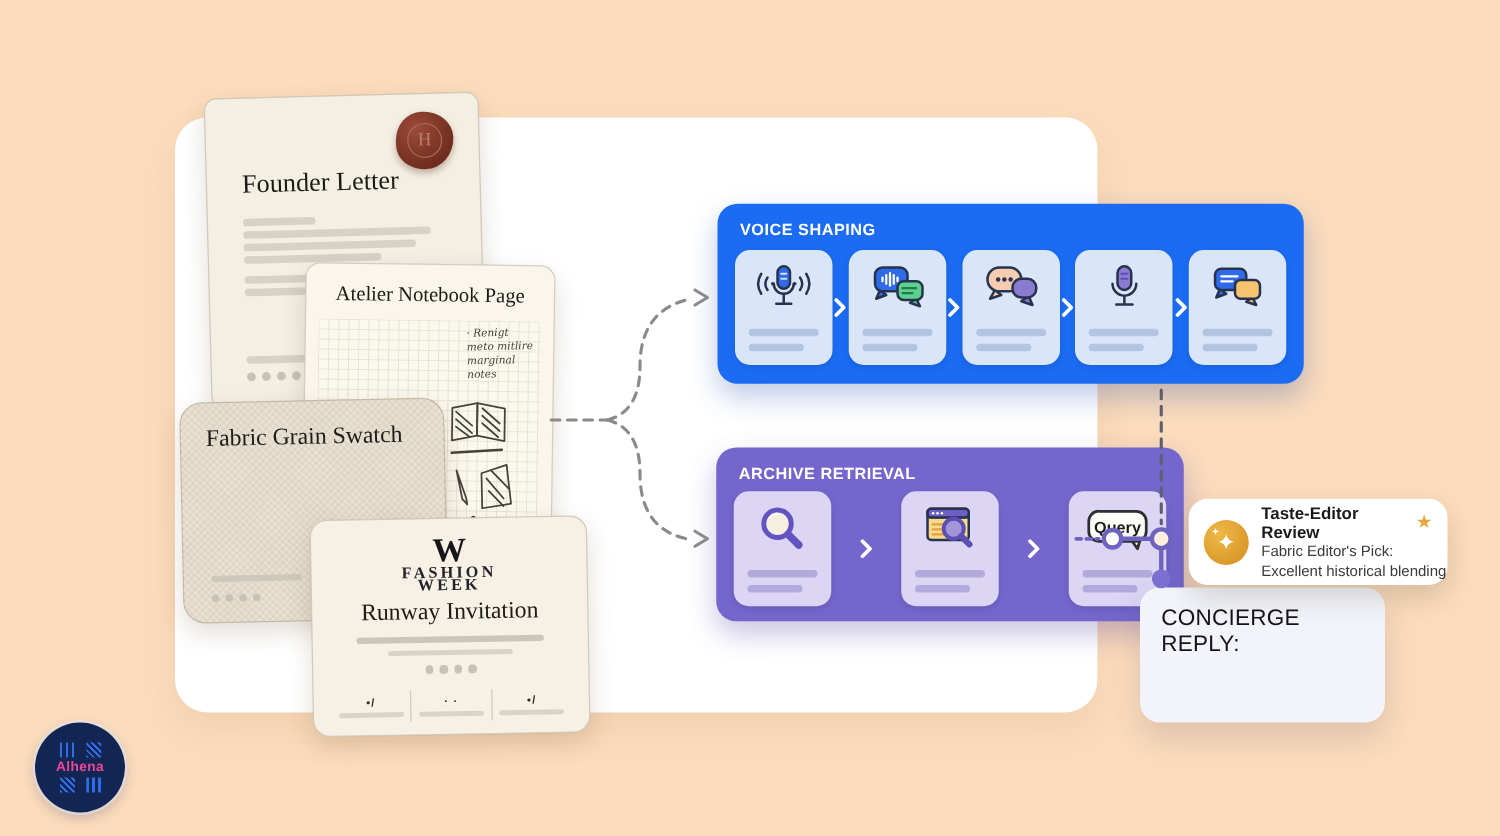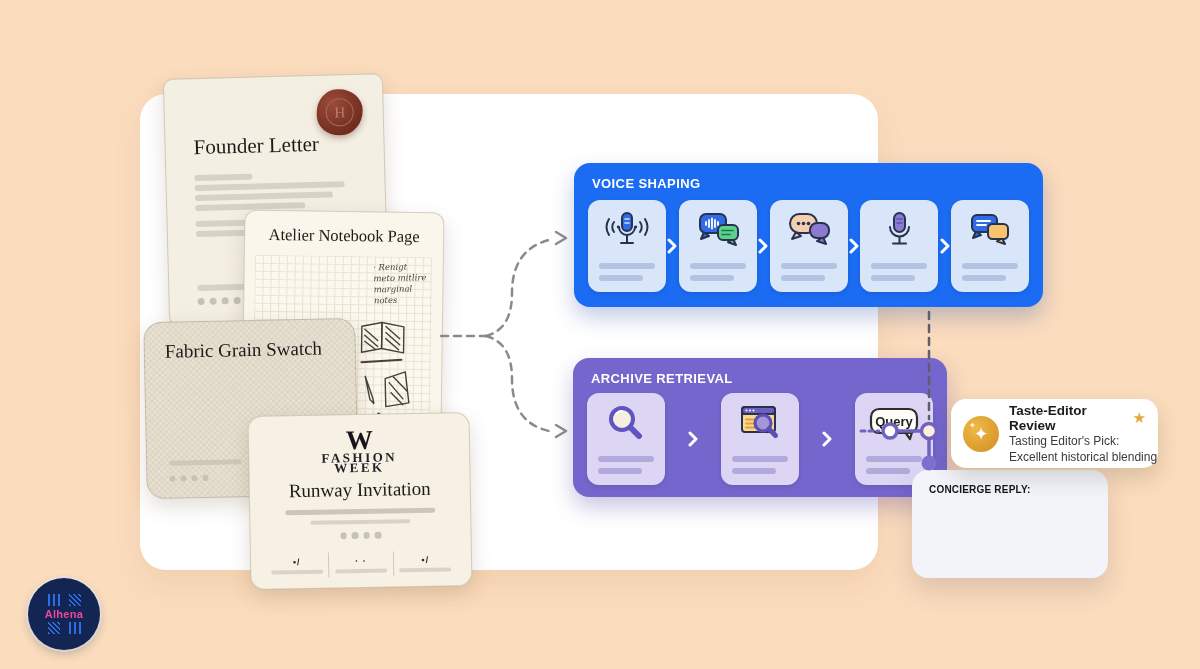--- a/index.html
+++ b/index.html
@@ -95,21 +95,21 @@
   .review-card .badge .big{font-size:18px;line-height:18px;}
   .review-card .badge .tiny{position:absolute;left:6px;top:6px;font-size:8px;line-height:8px;}
   .review-card .rtext{margin-left:10px;flex:1;min-width:0;}
   .review-card .rtop{display:flex;align-items:center;}
   .review-card .rtitle{font-size:13.5px;font-weight:700;color:#1b1b1e;}
   .review-card .rstar{margin-left:auto;margin-right:12px;color:#e6a83c;font-size:15px;line-height:15px;}
   .review-card .rline{font-size:12px;color:#3a3a3e;line-height:16px;}
 
   .reply-card{position:absolute;left:912px;top:470px;width:196px;height:108px;background:#f2f4fa;border-radius:16px;
     box-shadow:0 12px 26px rgba(60,50,80,.16);z-index:5;padding:14px 17px;box-sizing:border-box;}
-  .reply-card .rtitle{font-size:10px;font-weight:700;color:#141419;letter-spacing:.2px;}
+  .reply-card .rtitle{font-size:18px;font-weight:400;color:#141419;letter-spacing:.2px;}
   .reply-card .rbody{margin-top:6px;font-size:14px;line-height:20px;color:#202024;}
 
   
   .logo{position:absolute;left:28px;top:578px;width:72px;height:72px;border-radius:50%;background:#132552;z-index:8;
     box-shadow:0 0 0 2px rgba(225,232,246,.55),0 4px 10px rgba(40,40,80,.25);
     display:flex;flex-direction:column;align-items:center;justify-content:center;gap:2px;}
   .logo .row{display:flex;gap:9px;}
   .logo .glyph{width:12px;height:12px;}
   .logo .bars{background:repeating-linear-gradient(90deg,#2e6de8 0 2px,transparent 2px 4.8px);}
   .logo .hatch{background:repeating-linear-gradient(45deg,#2e6de8 0 1.6px,transparent 1.6px 3.6px);}
@@ -407,21 +407,21 @@
   <div class="review-card">
     <div class="badge">
       <span class="big">✦</span>
       <span class="tiny">✦</span>
     </div>
     <div class="rtext">
       <div class="rtop">
         <span class="rtitle">Taste-Editor Review</span>
         <span class="rstar">★</span>
       </div>
-      <div class="rline">Tasting Editor's Pick:</div>
+      <div class="rline">Fabric Editor's Pick:</div>
       <div class="rline">Excellent historical blending</div>
     </div>
   </div>
 
   <div class="reply-card">
     <div class="rtitle">CONCIERGE REPLY:</div>
   </div>
 
   <div class="logo">
     <div class="row">

